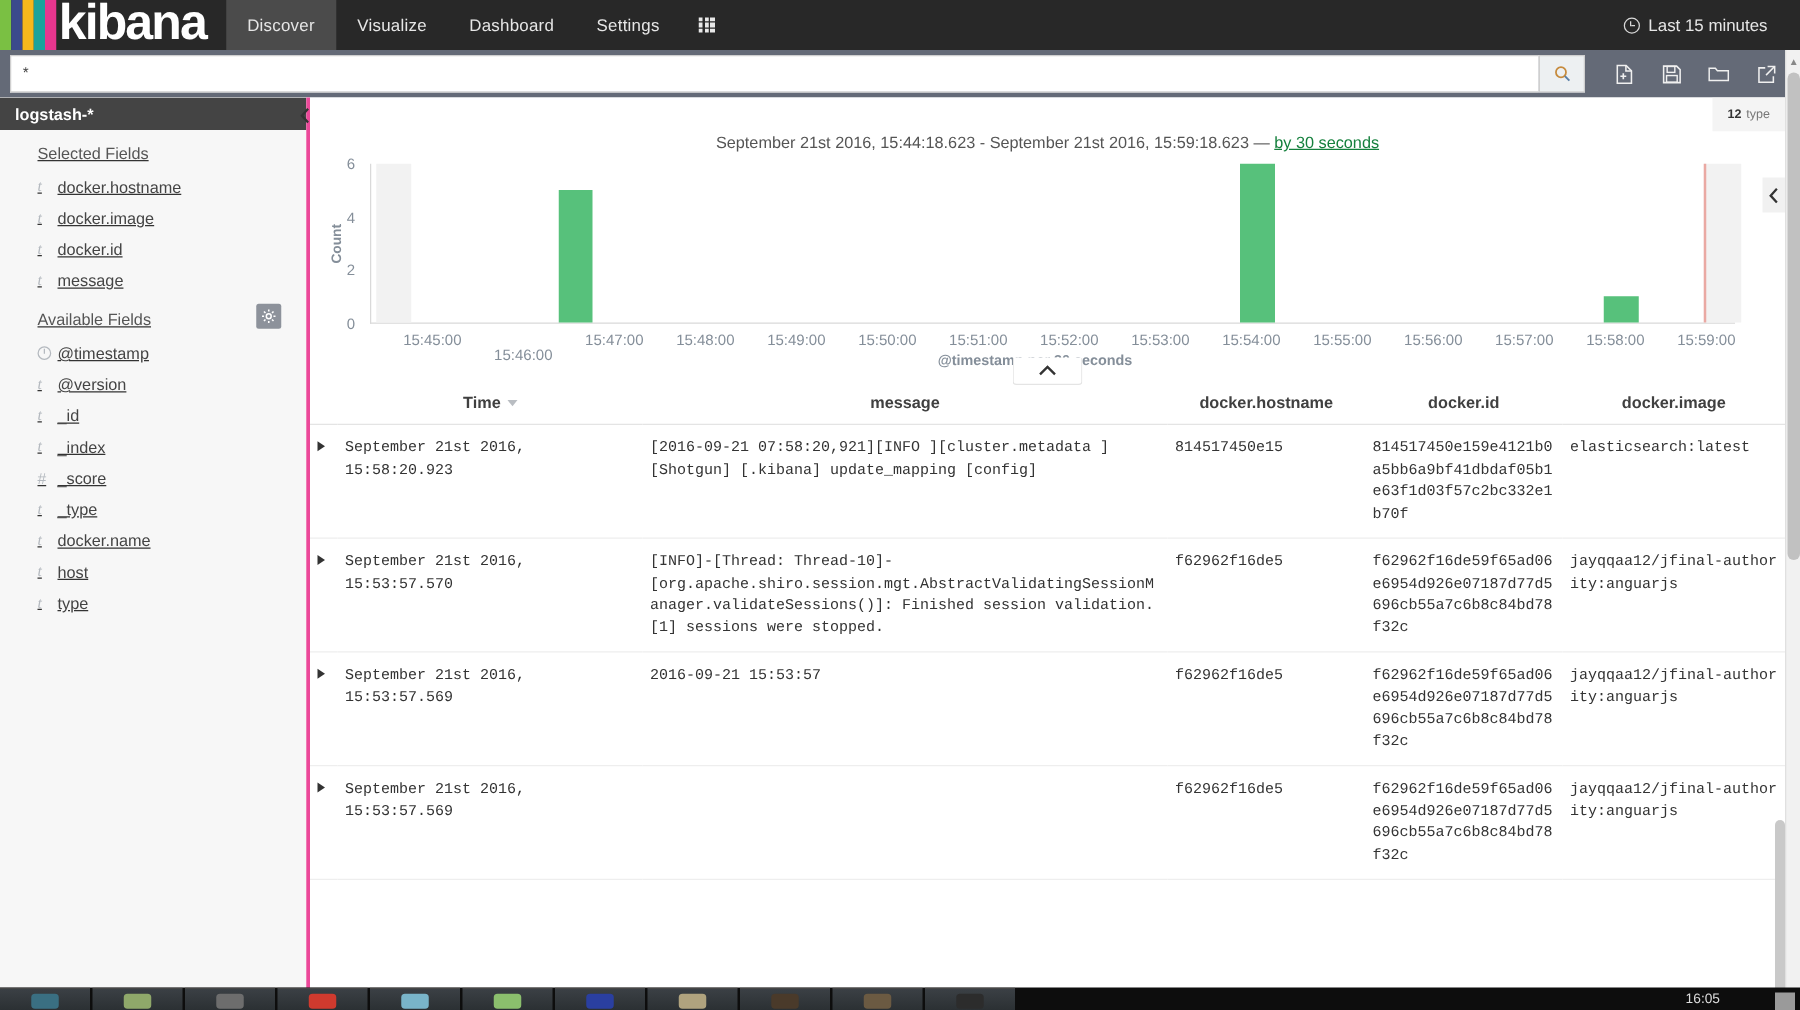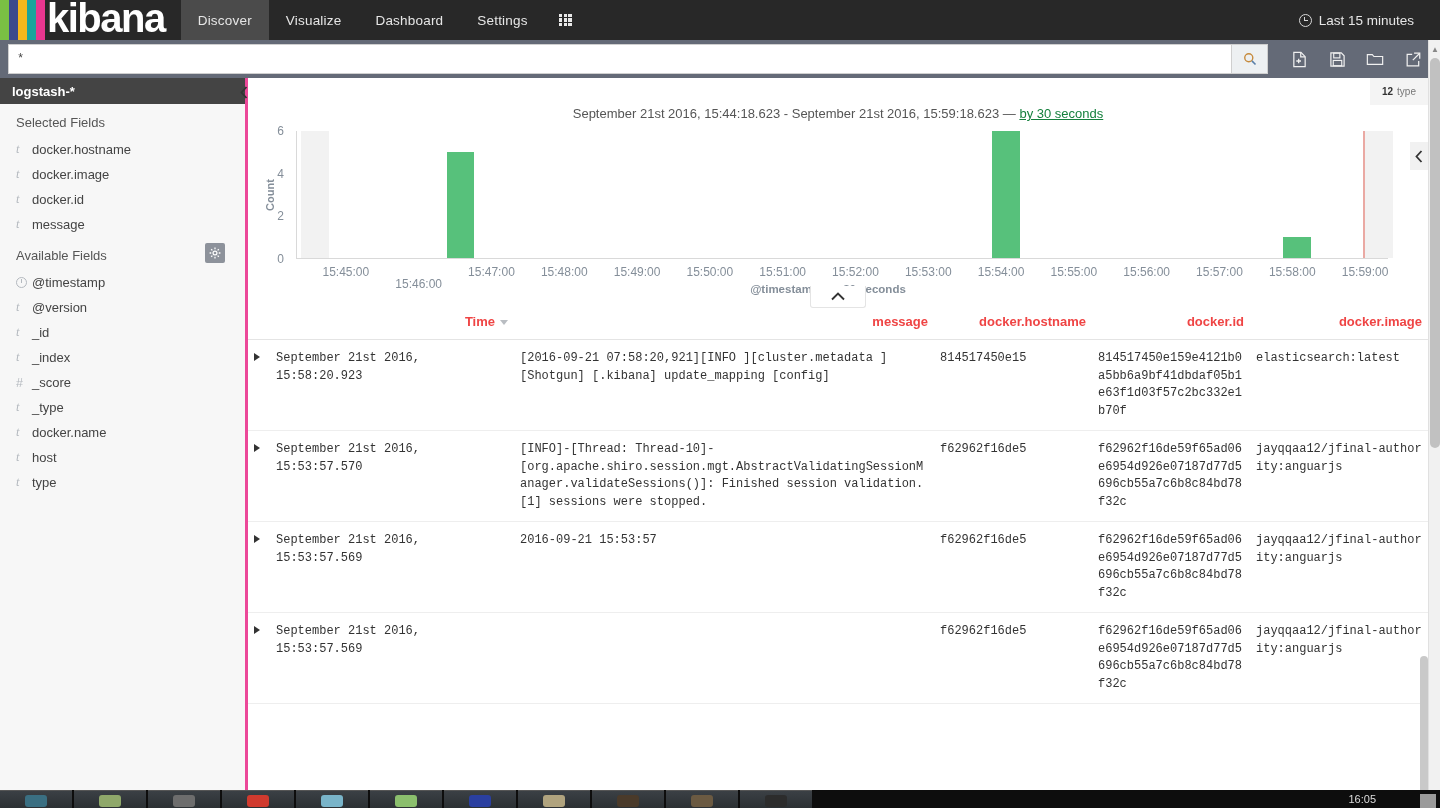--- a/index.html
+++ b/index.html
@@ -79,21 +79,21 @@
 
   
   .sidebar {
     position: absolute; top: 78px; left: 0; width: 248px; bottom: 0;
     background: #f7f7f7; border-right: 3px solid #ec4899; overflow: hidden;
   }
   .sidebar-head {
     height: 26px; background: #444; color: #fff; font-weight: bold;
     font-size: 13px; display: flex; align-items: center; padding: 0 12px;
   }
-  .sidebar-body { padding: 0 0 10px 4px; background: #f7f7f7; height: calc(100% - 26px); }
+  .sidebar-body { padding: 0 0 10px 18px; background: #f7f7f7; height: calc(100% - 26px); text-decoration: underline; }
   .field-section-title {
     font-size: 13px; color: #555; padding: 11px 12px 7px 12px; position: relative;
   }
   .gear-btn {
     position: absolute; right: 20px; top: 6px; width: 20px; height: 20px;
     background: #8d929b; border-radius: 2px; display: flex;
     align-items: center; justify-content: center; cursor: pointer;
   }
   .field-row {
     display: flex; align-items: center; padding: 5px 12px; cursor: pointer; font-size: 13px;
@@ -179,21 +179,21 @@
     background: #f1f1f1; display: flex; align-items: center; justify-content: center;
     font-size: 13px; color: #333; cursor: pointer; z-index: 4;
   }
 
   
   .doc-table-wrap {
     position: absolute; top: 228px; left: 0; right: 0; bottom: 0; overflow: hidden;
   }
   table.doc-table { width: 100%; border-collapse: collapse; table-layout: fixed; }
   table.doc-table th {
-    text-align: right; font-size: 13px; font-weight: bold; color: #ef4444;
+    text-align: center; font-size: 13px; font-weight: bold; color: #404040;
     padding: 8px 6px 10px 6px; border-bottom: 1px solid #e4e4e4;
     white-space: nowrap;
   }
   table.doc-table th .sort-caret {
     display: inline-block; margin-left: 5px; border-left: 4px solid transparent;
     border-right: 4px solid transparent; border-top: 5px solid #b9bdc2;
     vertical-align: middle;
   }
   table.doc-table td {
     vertical-align: top; padding: 10px 6px; border-bottom: 1px solid #eee;

